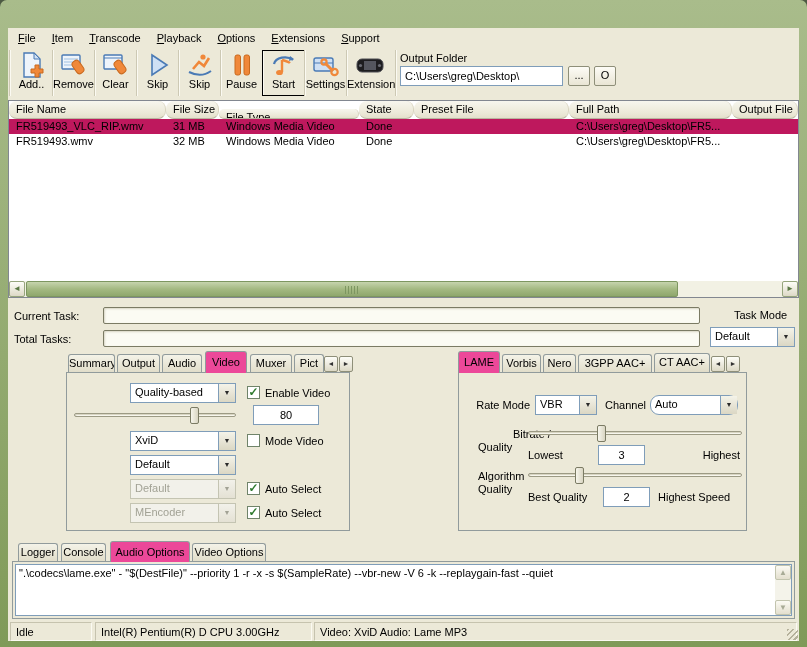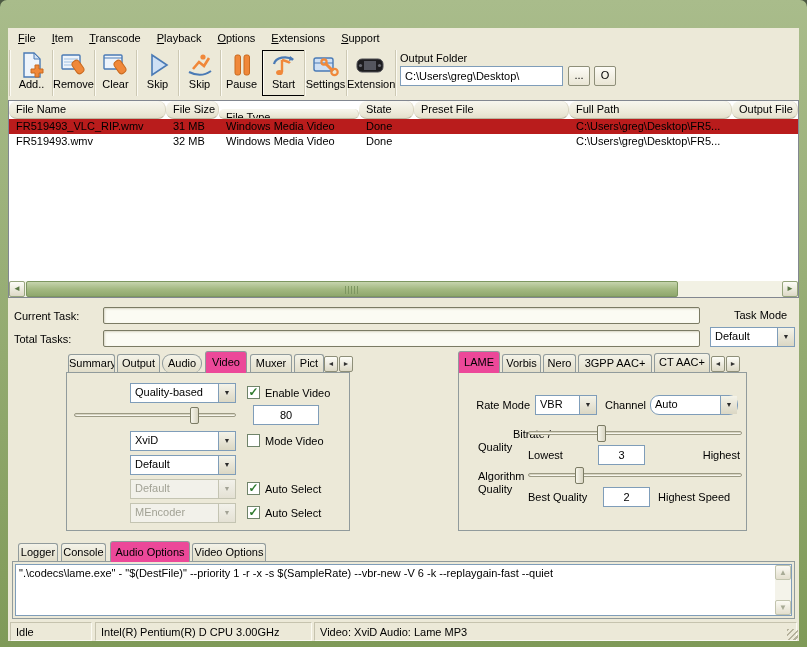--- a/index.html
+++ b/index.html
@@ -47,21 +47,21 @@
   .of-btn { position:absolute; top:18px; height:20px; border:1px solid #8e8f79; border-radius:2px;
     background:linear-gradient(180deg,#fdfcf6,#e9e5d4); text-align:center; line-height:17px; }
   
   .filelist { position:absolute; left:0; top:72px; width:791px; height:198px;
     border:1px solid #828790; background:#fff; }
   .lh-row { display:flex; height:18px; }
   .lh-cell { background:linear-gradient(180deg,#f7f6ee 0%,#ece9d8 70%,#e4e0cc 100%);
     border-right:1px solid #d9d5c0; border-bottom:1px solid #b9b5a0; padding:2px 4px 0 7px;
     white-space:nowrap; overflow:hidden;border-radius:8px; }
   .lr-row { display:flex; height:15px; }
-  .lr-row.selected { background:#b91c1c; }
+  .lr-row.selected { background:#be185d; }
   .lr-cell { padding:1px 4px 0 7px; white-space:nowrap; overflow:hidden; }
   .hscroll { position:absolute; left:0; bottom:0; width:789px; height:16px; background:#f2f1e4; }
   .hs-arrow { position:absolute; top:0; width:16px; height:16px;
     background:linear-gradient(180deg,#fdfdf8,#ddd9c6); border:1px solid #96a57d; border-radius:2px;
     color:#5a7844; font-size:8px; text-align:center; line-height:14px; }
   .hs-thumb { position:absolute; left:17px; top:0; width:652px; height:16px; border-radius:2px;
     background:linear-gradient(180deg,#c6d4ad 0%,#a4b982 50%,#8fa76d 100%); border:1px solid #7d9660; }
   .hs-grip { position:absolute; left:50%; top:4px; width:14px; height:8px; margin-left:-7px;
     background:repeating-linear-gradient(90deg,#7d9660 0 1px,transparent 1px 3px); }
   
@@ -265,21 +265,21 @@
     <div class="task-label" style="left:6px; top:305px;">Total Tasks:</div>
     <div class="progress" style="left:95px; top:302px; width:597px;"></div>
     <div class="task-label" style="left:726px; top:281px;">Task Mode</div>
     <div class="combo" style="left:702px; top:299px; width:85px;">
       <span class="val">Default</span>
       <span class="drop">▼</span>
     </div>
 
     <div class="tab" style="left:60px; top:326px; width:47px;">Summary</div>
     <div class="tab" style="left:109px; top:326px; width:43px;">Output</div>
-    <div class="tab" style="left:154px; top:326px; width:40px;border-radius:9px;">Audio</div>
+    <div class="tab" style="left:154px; top:326px; width:40px;">Audio</div>
     <div class="tab active" style="left:197px; top:323px; width:42px; height:22px;">Video</div>
     <div class="tab" style="left:242px; top:326px; width:42px;">Muxer</div>
     <div class="tab" style="left:286px; top:326px; width:30px;">Pict</div>
     <div class="tab-arrow" style="left:316px; top:328px;">◄</div>
     <div class="tab-arrow" style="left:331px; top:328px;">►</div>
     <div class="tab-panel" style="left:58px; top:344px; width:284px; height:159px;"></div>
 
     <div class="xp-btn" style="left:64px; top:355px; width:52px;">Mode</div>
     <div class="combo" style="left:122px; top:355px; width:106px; z-index:4;">
       <span class="val">Quality-based</span>

